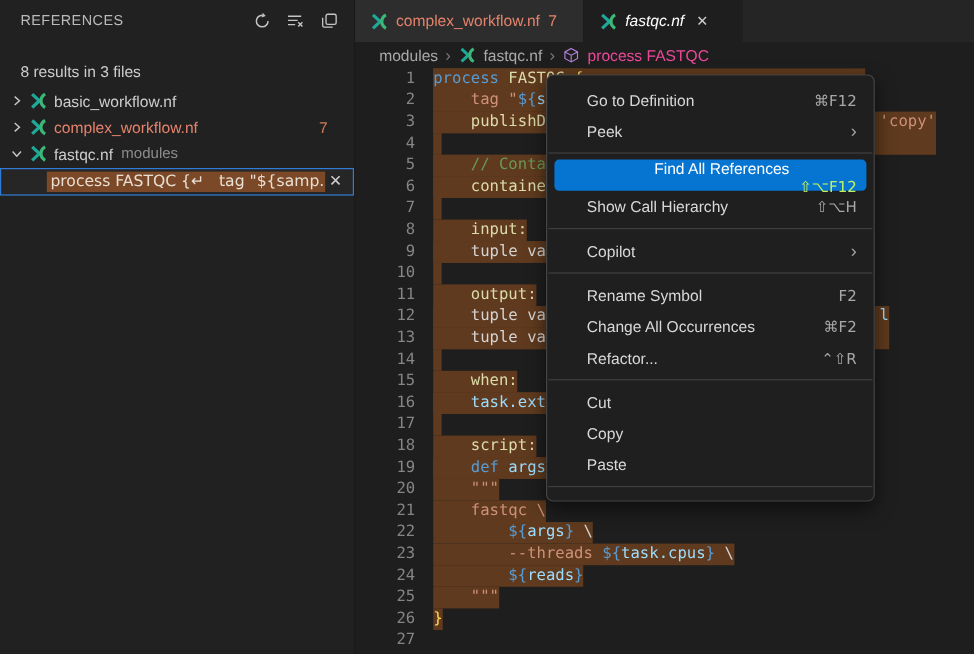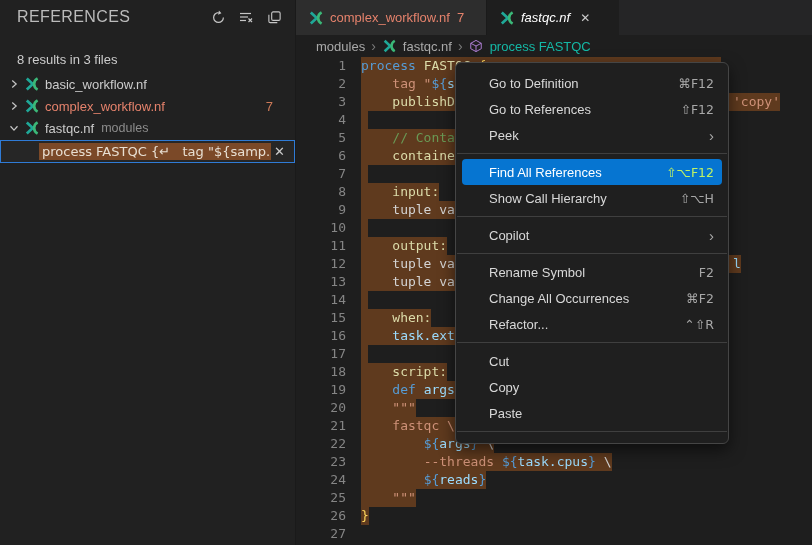--- a/index.html
+++ b/index.html
@@ -4,21 +4,21 @@
 <style>
   * { margin:0; padding:0; box-sizing:border-box; }
   html,body { width:812px; height:545px; overflow:hidden; background:#1E1E1E;
               font-family:"Liberation Sans", sans-serif; }
   .app { position:relative; width:812px; height:545px; }
 
   
   .sidebar { position:absolute; left:0; top:0; width:296px; height:545px;
              background:#212121; border-right:1px solid #1A1A1A; color:#CCCCCC; }
   .sb-header { height:34px; display:flex; align-items:center; padding:0 10px 0 17px; }
-  .sb-title { font-size:16px; letter-spacing:.4px; color:#BBBBBB; }
+  .sb-title { font-size:12px; letter-spacing:.4px; color:#BBBBBB; }
   .sb-actions { margin-left:auto; display:flex; gap:6px; }
   .icon-btn { width:22px; height:22px; display:flex; align-items:center; justify-content:center;
               border-radius:4px; color:#C5C5C5; cursor:pointer; }
   .sb-summary { padding:2px 0 6px 17px; font-size:13px; color:#CCCCCC;margin-top:16px; }
 
   .tree-row { height:22px; display:flex; align-items:center; padding:0 8px 0 6px; font-size:13px; }
   .twisty { width:16px; height:16px; flex:none; display:flex; align-items:center; justify-content:center; }
   .twisty svg { transition:none; }
   .twisty.open svg { transform:rotate(90deg); }
   .nf-ic { width:16px; height:16px; flex:none; margin:0 5px 0 2px;
@@ -47,44 +47,44 @@
   .tab-label-modified { color:#E5826C; }
   .tab-badge { color:#E5826C; margin-left:7px; }
   .tab-label-active { color:#FFFFFF; font-style:italic; }
   .tab-close { margin-left:10px; color:#CCCCCC; font-size:12px;
                font-family:"DejaVu Sans", sans-serif; cursor:pointer; }
 
   .breadcrumb { height:22px; display:flex; align-items:center; gap:6px;
                 padding-left:20px; font-size:13px; color:#A9A9A9; }
   .bc-sep { color:#7A7A7A; font-size:14px; }
   .bc-ic { width:15px; height:15px; display:flex; align-items:center; justify-content:center; }
-  .bc-last { color:#14b8a6; }
+  .bc-last { color:#ec4899; }
 
   
   .code { position:absolute; left:0; top:57px; right:0; bottom:0; }
   .code-line { height:18px; display:flex; font-family:"DejaVu Sans Mono", monospace;
                font-size:13px; line-height:18px; }
   .gutter-num { width:65px; flex:none; text-align:right; padding-right:15px; color:#858585; }
   .line-body { position:relative; flex:1; }
   .hl-bar { position:absolute; left:0; top:0; height:18px; background:#5F3A1E; }
   .line-text { position:relative; white-space:pre; display:inline-block; }
   .line-text.hl { background:#5F3A1E; }
-  .line-tail { position:absolute; top:0; height:18px; background:#5F3A1E;
+  .line-tail { position:absolute; top:0; height:36px; background:#5F3A1E;
                white-space:pre; padding-left:4px; }
   .tok-kw{color:#569CD6} .tok-fn{color:#DCDCAA} .tok-str{color:#CE9178}
   .tok-var{color:#9CDCFE} .tok-cmt{color:#6A9955} .tok-wht{color:#D4D4D4}
   .tok-gold{color:#FFD75E} .tok-pl{color:#D4D4D4}
 
   
   .ctx-menu { position:absolute; left:159px; top:62px; width:274px; z-index:30;
               background:#1F1F1F; border:1px solid #454545; border-radius:6px;
               padding:7px 0 6px; box-shadow:0 6px 16px rgba(0,0,0,.55); }
   .menu-item { height:26px; margin:0 6px; padding:0 8px 0 27px; border-radius:4px;
                display:flex; align-items:center; font-size:13px; color:#D8D8D8; cursor:pointer; }
-  .menu-item.sel { background:#0675D1; color:#FFFFFF; }
+  .menu-item.sel { background:#0675D1; color:#FFFFFF;flex-direction:column; }
   .mi-right { margin-left:auto; color:#A8A8A8; font-size:12.5px;
               font-family:"DejaVu Sans", "Liberation Sans", sans-serif; }
   .menu-item.sel .mi-right { color:#bef264; }
   .mi-sub { margin-left:auto; color:#A8A8A8; font-size:15px; line-height:1; }
   .menu-sep { height:1px; background:#3F3F3F; margin:5px 1px; }
 </style>
 </head>
 <body>
 
 <div class="app">
@@ -323,24 +323,20 @@
           <div class="line-body"><span class="line-text"></span></div>
         </div>
       </div>
 
     <div class="ctx-menu" id="menu">
         <div class="menu-item">
           <span class="mi-label">Go to Definition</span>
           <span class="mi-right">⌘F12</span>
         </div>
         <div class="menu-item">
-          <span class="mi-label">Go to References</span>
-          <span class="mi-right">⇧F12</span>
-        </div>
-        <div class="menu-item">
           <span class="mi-label">Peek</span>
           <span class="mi-sub">›</span>
         </div>
         <div class="menu-sep"></div>
         <div class="menu-item sel">
           <span class="mi-label">Find All References</span>
           <span class="mi-right">⇧⌥F12</span>
         </div>
         <div class="menu-item">
           <span class="mi-label">Show Call Hierarchy</span>

